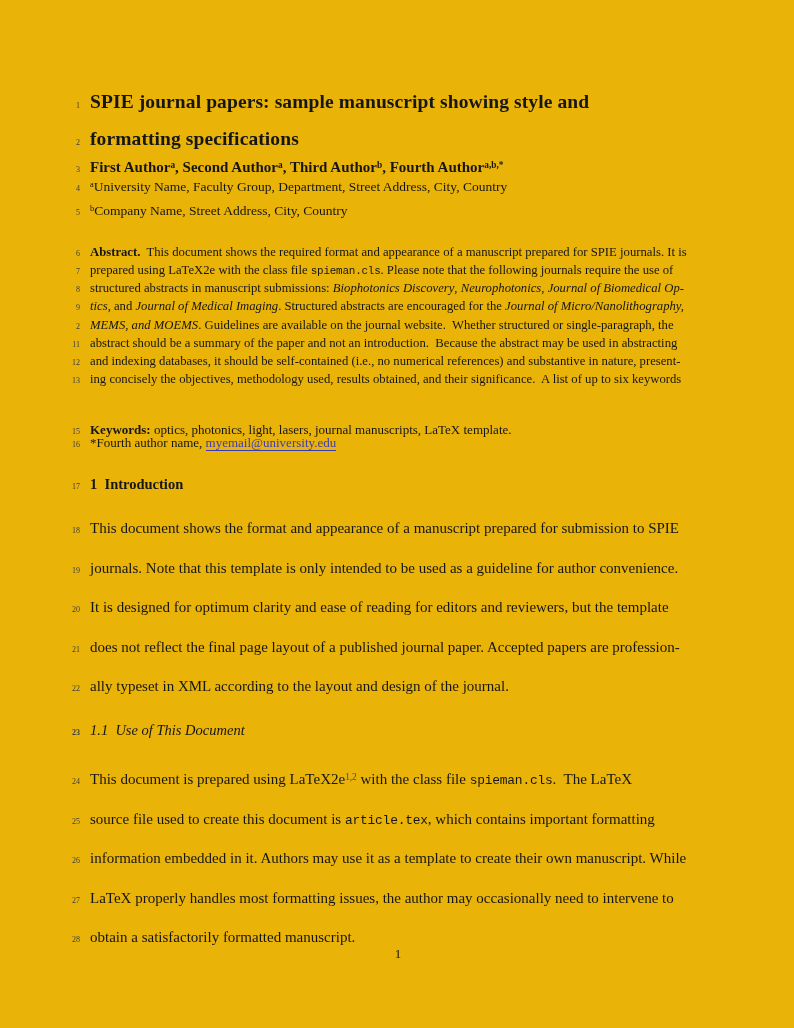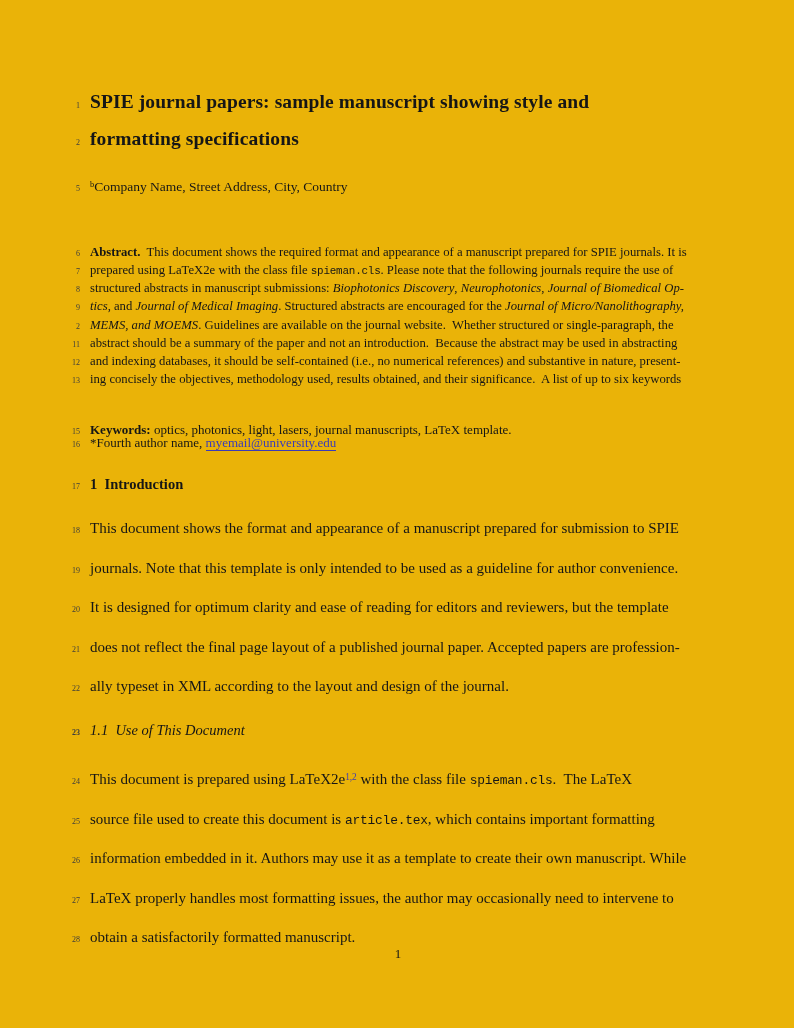--- a/index.html
+++ b/index.html
@@ -40,21 +40,25 @@
   #page-footer{position:absolute;left:90px;width:616px;top:946px;text-align:center;font-size:13px;}
 </style>
 </head>
 <body>
 
 <div class="page" style="color: rgb(22, 22, 22);">
   <div class="block" id="title">
       <div class="line"><span class="lineno" style="color: rgb(61, 61, 61);">1</span><span>SPIE journal papers: sample manuscript showing style and</span></div>
       <div class="line"><span class="lineno" style="color: rgb(61, 61, 61);">2</span><span>formatting specifications</span></div>
     </div>
+  <div class="block" id="authors">
+      <div class="line"><span class="lineno" style="color: rgb(61, 61, 61);">3</span><span>First Author</span><span class="sup">a</span><span>, Second Author</span><span class="sup">a</span><span>, Third Author</span><span class="sup">b</span><span>, Fourth Author</span><span class="sup">a,b,*</span></div>
+    </div>
   <div class="block" id="affiliations">
+      <div class="line"><span class="lineno" style="color: rgb(61, 61, 61);">4</span><span class="sup">a</span><span>University Name, Faculty Group, Department, Street Address, City, Country</span></div>
       <div class="line"><span class="lineno" style="color: rgb(61, 61, 61);">5</span><span class="sup">b</span><span>Company Name, Street Address, City, Country</span></div>
     </div>
   <div class="block" id="abstract">
       <div class="line"><span class="lineno" style="color: rgb(61, 61, 61);">6</span><span class="b">Abstract.</span><span>  This document shows the required format and appearance of a manuscript prepared for SPIE journals. It is</span></div>
       <div class="line"><span class="lineno" style="color: rgb(61, 61, 61);">7</span><span>prepared using LaTeX2e with the class file </span><span class="m">spieman.cls</span><span>. Please note that the following journals require the use of</span></div>
       <div class="line"><span class="lineno" style="color: rgb(61, 61, 61);">8</span><span>structured abstracts in manuscript submissions: </span><span class="i">Biophotonics Discovery</span><span>, </span><span class="i">Neurophotonics</span><span>, </span><span class="i">Journal of Biomedical Op-</span></div>
       <div class="line"><span class="lineno" style="color: rgb(61, 61, 61);">9</span><span class="i">tics</span><span>, and </span><span class="i">Journal of Medical Imaging</span><span>. Structured abstracts are encouraged for the </span><span class="i">Journal of Micro/Nanolithography,</span></div>
       <div class="line"><span class="lineno" style="color: rgb(61, 61, 61);">2</span><span class="i">MEMS, and MOEMS</span><span>. Guidelines are available on the journal website.  Whether structured or single-paragraph, the</span></div>
       <div class="line"><span class="lineno" style="color: rgb(61, 61, 61);">11</span><span>abstract should be a summary of the paper and not an introduction.  Because the abstract may be used in abstracting</span></div>
       <div class="line"><span class="lineno" style="color: rgb(61, 61, 61);">12</span><span>and indexing databases, it should be self-contained (i.e., no numerical references) and substantive in nature, present-</span></div>

